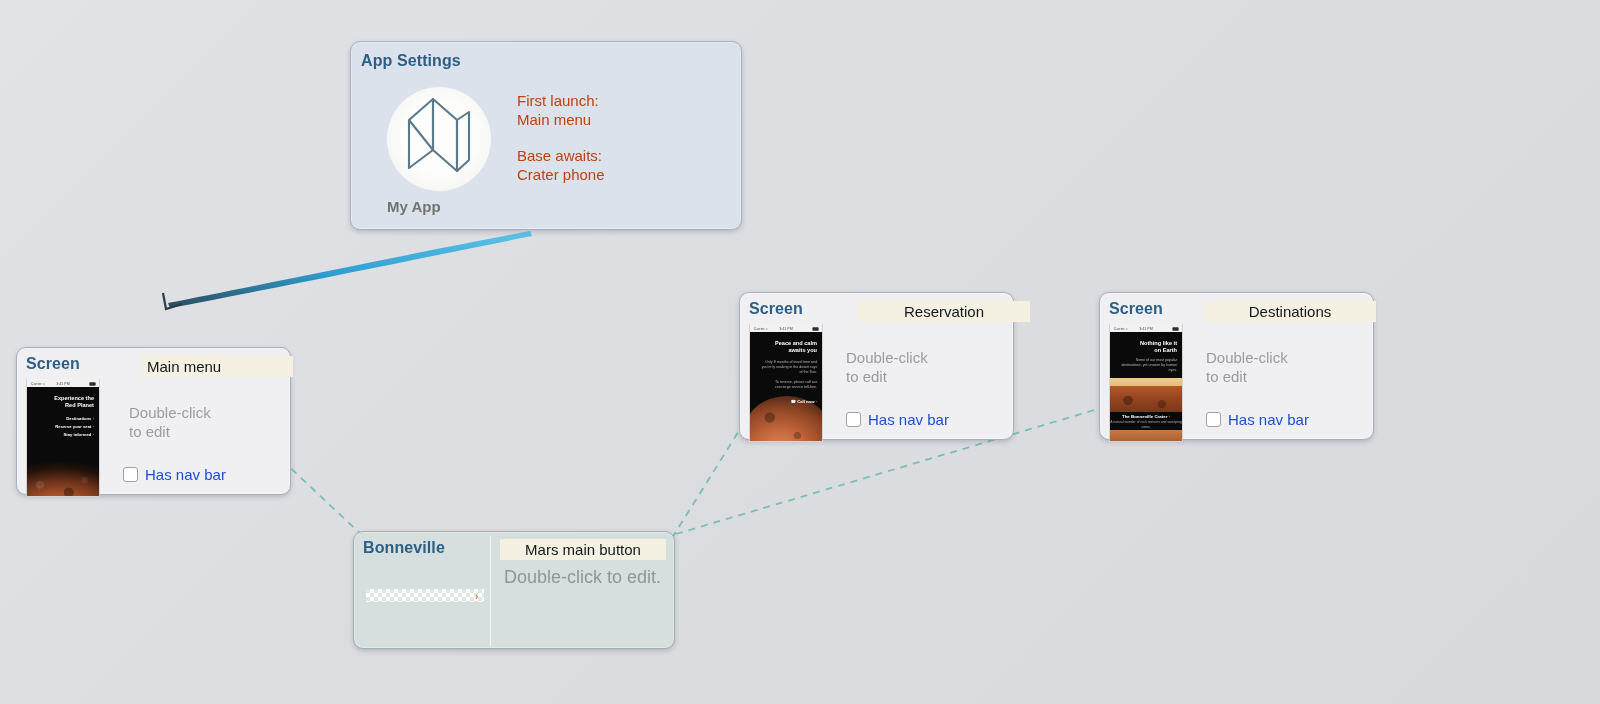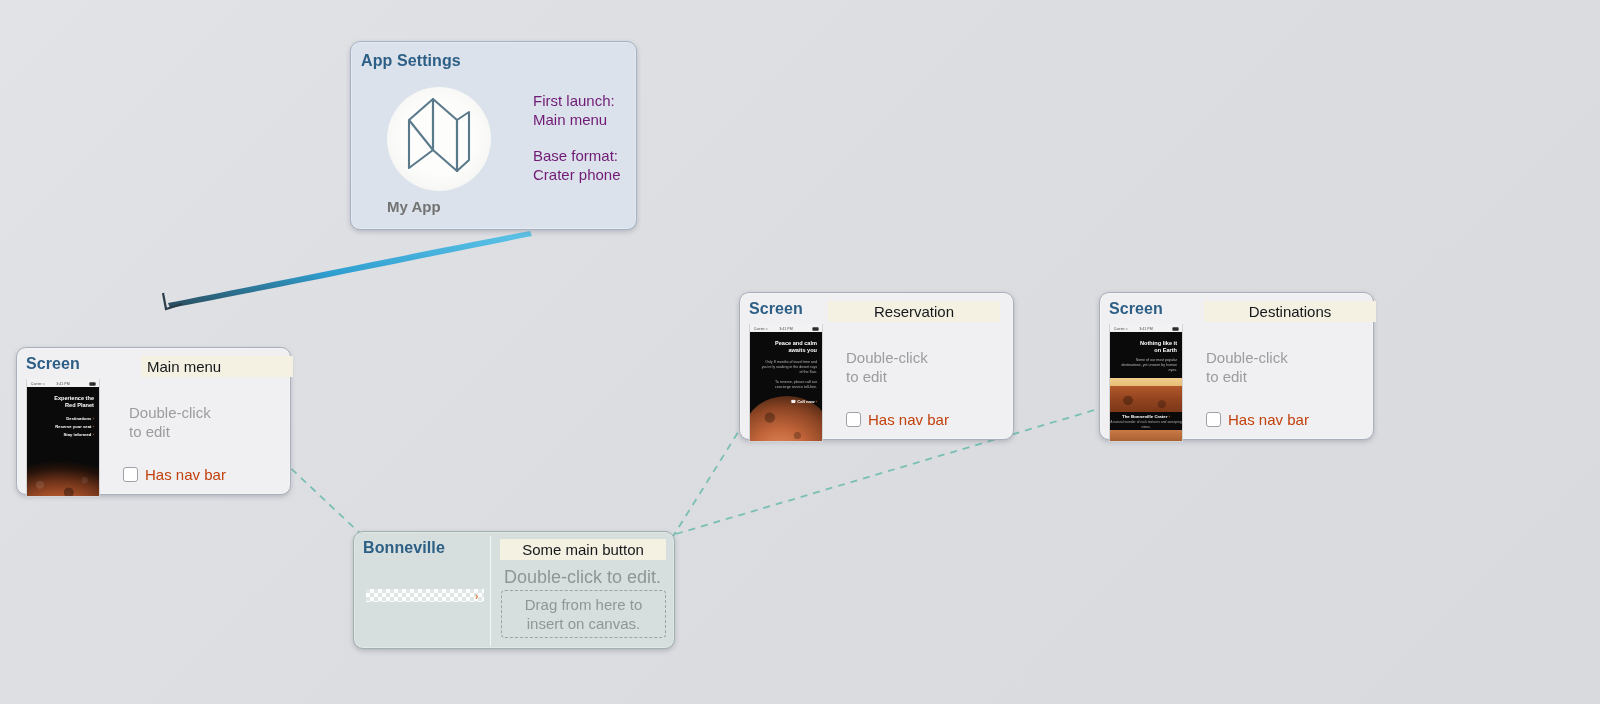--- a/index.html
+++ b/index.html
@@ -28,21 +28,21 @@
   .card {
     position: absolute;
     box-sizing: border-box;
     border-radius: 10px;
     box-shadow: 0 2px 5px rgba(90,95,110,.30), 0 0 0 .5px rgba(255,255,255,.55) inset;
   }
 
   
   #app-settings-card {
     left: 350px; top: 41px;
-    width: 287px; height: 189px;
+    width: 392px; height: 189px;
     background: #dbe2eb;
     border: 1px solid #a5b2c4;
   }
   .kind-label {
     position: absolute;
     font-size: 16px;
     font-weight: bold;
     color: #2d5f86;
     letter-spacing: .1px;
   }
@@ -61,23 +61,22 @@
     width: 104px;
     text-align: left;
     font-size: 15px;
     font-weight: bold;
     color: #737373;
   }
   .meta-block {
     position: absolute;
     left: 166px;
     font-size: 15px;
-    color: #701a75;
+    color: #c2410c;
     line-height: 19px;
-    margin-left: 16px;
   }
   #meta-first { top: 49px; }
   #meta-base  { top: 104px; }
 
   
   .screen-card {
     background: #f0f0f2;
     border: 1px solid #aab0bb;
     width: 275px;
     height: 148px;
@@ -95,21 +94,21 @@
     height: 21px;
     background: #f4f1e2;
     font-size: 15px;
     color: #15181b;
     line-height: 21px;
     padding: 0 6px;
     box-sizing: border-box;
     white-space: nowrap;
   }
   #screen-main .title-field { left: 124px; width: 152px; }
-  #screen-res  .title-field { left: 88px; width: 172px; text-align: center; }
+  #screen-res  .title-field { left: 118px; width: 172px; text-align: center; }
   #screen-dest .title-field { left: 104px; width: 172px; text-align: center; }
 
   .hint {
     position: absolute;
     font-size: 15px;
     color: #9a9ca0;
     line-height: 19px;
     white-space: pre-line;
   }
   #screen-main .hint { left: 112px; top: 55px; }
@@ -125,21 +124,21 @@
   #screen-main .checkrow { left: 106px; top: 118px; }
   #screen-res  .checkrow { left: 106px; top: 118px; }
   #screen-dest .checkrow { left: 106px; top: 118px; }
   .checkbox {
     width: 15px; height: 15px;
     border: 1px solid #9ea2a8;
     border-radius: 3px;
     background: #fff;
     box-sizing: border-box;
   }
-  .checklabel { font-size: 15px; color: #c2410c; }
+  .checklabel { font-size: 15px; color: #1d4ed8; }
 
   
   .phone {
     position: absolute;
     left: 9px; top: 31px;
     width: 74px; height: 118px;
     background: #fbfbfb;
     border: 1px solid #d3d4d6;
     border-top: none;
     box-sizing: border-box;
@@ -361,21 +360,21 @@
       </svg>
     </div>
 
     <div id="app-name">My App</div>
 
     <div class="meta-block" id="meta-first">
       <div>First launch:</div>
       <div>Main menu</div>
     </div>
     <div class="meta-block" id="meta-base">
-      <div>Base format:</div>
+      <div>Base awaits:</div>
       <div>Crater phone</div>
     </div>
   </div>
 
   <div class="card screen-card" id="screen-main">
     <div class="kind-label screen-kind">Screen</div>
     <div class="title-field">Main menu</div>
     <div class="hint">Double-click
 to edit</div>
     <div class="checkrow">
@@ -455,22 +454,20 @@
           <div class="dc-t">The Bonneville Crater</div>
           <div class="dc-s">A natural wonder of rock textures and sweeping views.</div>
         </div>
         <div class="dest-strip"></div>
       </div>
     </div>
   </div>
 
   <div class="card" id="component-card">
     <div class="kind-label" id="component-kind">Bonneville</div>
-    <div class="title-field">Some main button</div>
+    <div class="title-field">Mars main button</div>
     <div id="component-divider"></div>
     <div id="component-hint">Double-click to edit.</div>
     <div id="component-preview"></div>
     <div id="component-preview-chevron">›</div>
-    <div id="component-dropzone">Drag from here to
-insert on canvas.</div>
   </div>
 
 </div>
 
 </body></html>

